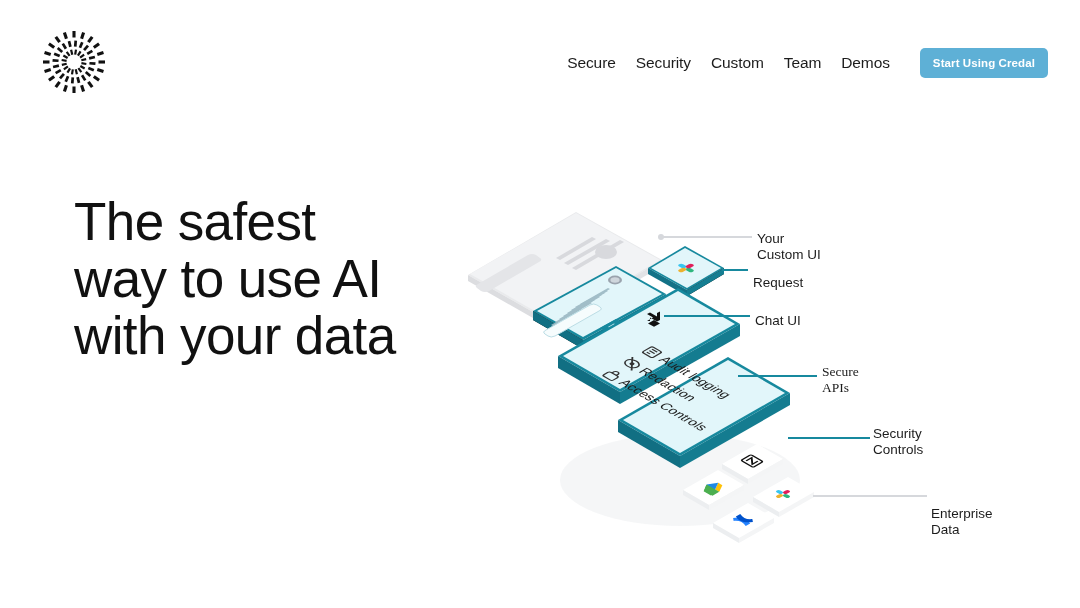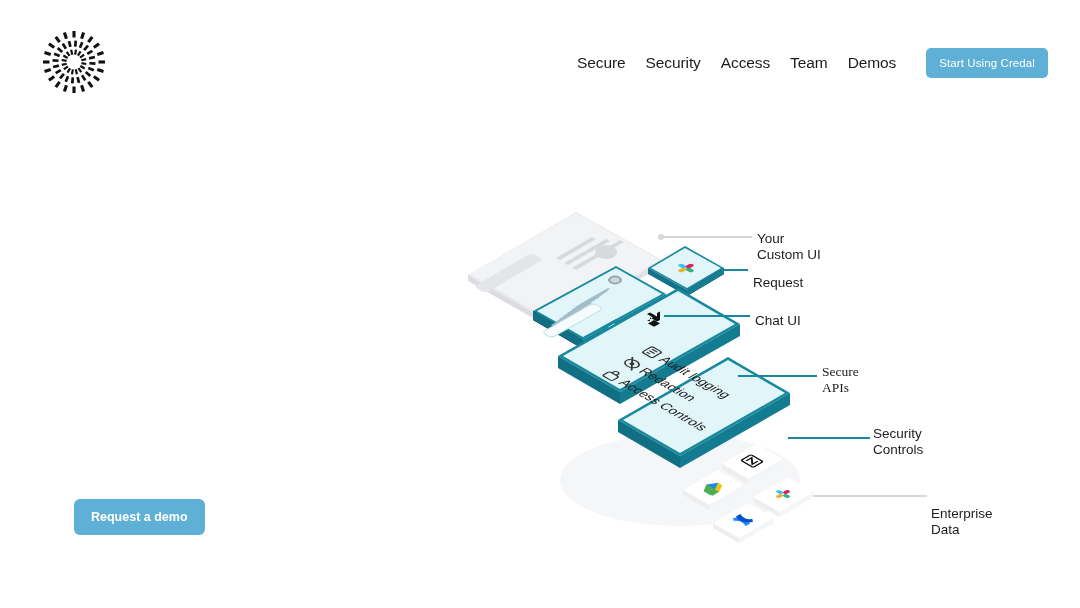--- a/index.html
+++ b/index.html
@@ -35,21 +35,21 @@
     padding: 4px 10px;
     white-space: nowrap;
     letter-spacing: -0.1px;
     cursor: pointer;
   }
   .nav-cta {
     margin-left: 20px;
     background: #5eb0d6;
     color: #ffffff;
     font-size: 11.5px;
-    font-weight: normal;
+    font-weight: bold;
     letter-spacing: 0.1px;
     border: none;
     border-radius: 5px;
     padding: 9px 13px;
     cursor: pointer;
     font-family: "Liberation Sans", sans-serif;
     white-space: nowrap;
     text-align: center;
   }
 
@@ -169,29 +169,33 @@
             <line x1="27.62" y1="30.06" x2="23.36" y2="27.44" stroke="#111111" stroke-width="2.2" stroke-linecap="butt"></line>
             <line x1="29.61" y1="27.92" x2="26.68" y2="23.87" stroke="#111111" stroke-width="2.2" stroke-linecap="butt"></line>
             <line x1="32.27" y1="26.70" x2="31.12" y2="21.84" stroke="#111111" stroke-width="2.2" stroke-linecap="butt"></line>
           </g>
       </svg>
     </div>
 
     <nav class="nav">
       <a class="nav-link">Secure</a>
       <a class="nav-link">Security</a>
-      <a class="nav-link">Access</a>
+      <a class="nav-link">Custom</a>
       <a class="nav-link">Team</a>
       <a class="nav-link">Demos</a>
       <button class="nav-cta">Start Using Credal</button>
     </nav>
   </div>
 
-
-  <button class="demo-btn">Request a demo</button>
+  <h1 class="hero-title">
+    <span class="ln">The safest</span>
+    <span class="ln">way to use AI</span>
+    <span class="ln">with your data</span>
+  </h1>
+
 
   <div class="illus">
     <svg width="650" height="400" viewBox="0 0 650 400" aria-hidden="true">
       <defs>
         <clipPath id="clip-chat">
           <path d="M105,130 L185,88 L232,115 L152,158 Z"></path>
         </clipPath>
       </defs>
 
       <ellipse cx="250" cy="300" rx="120" ry="46" fill="#f3f4f6" opacity="0.85"></ellipse>

